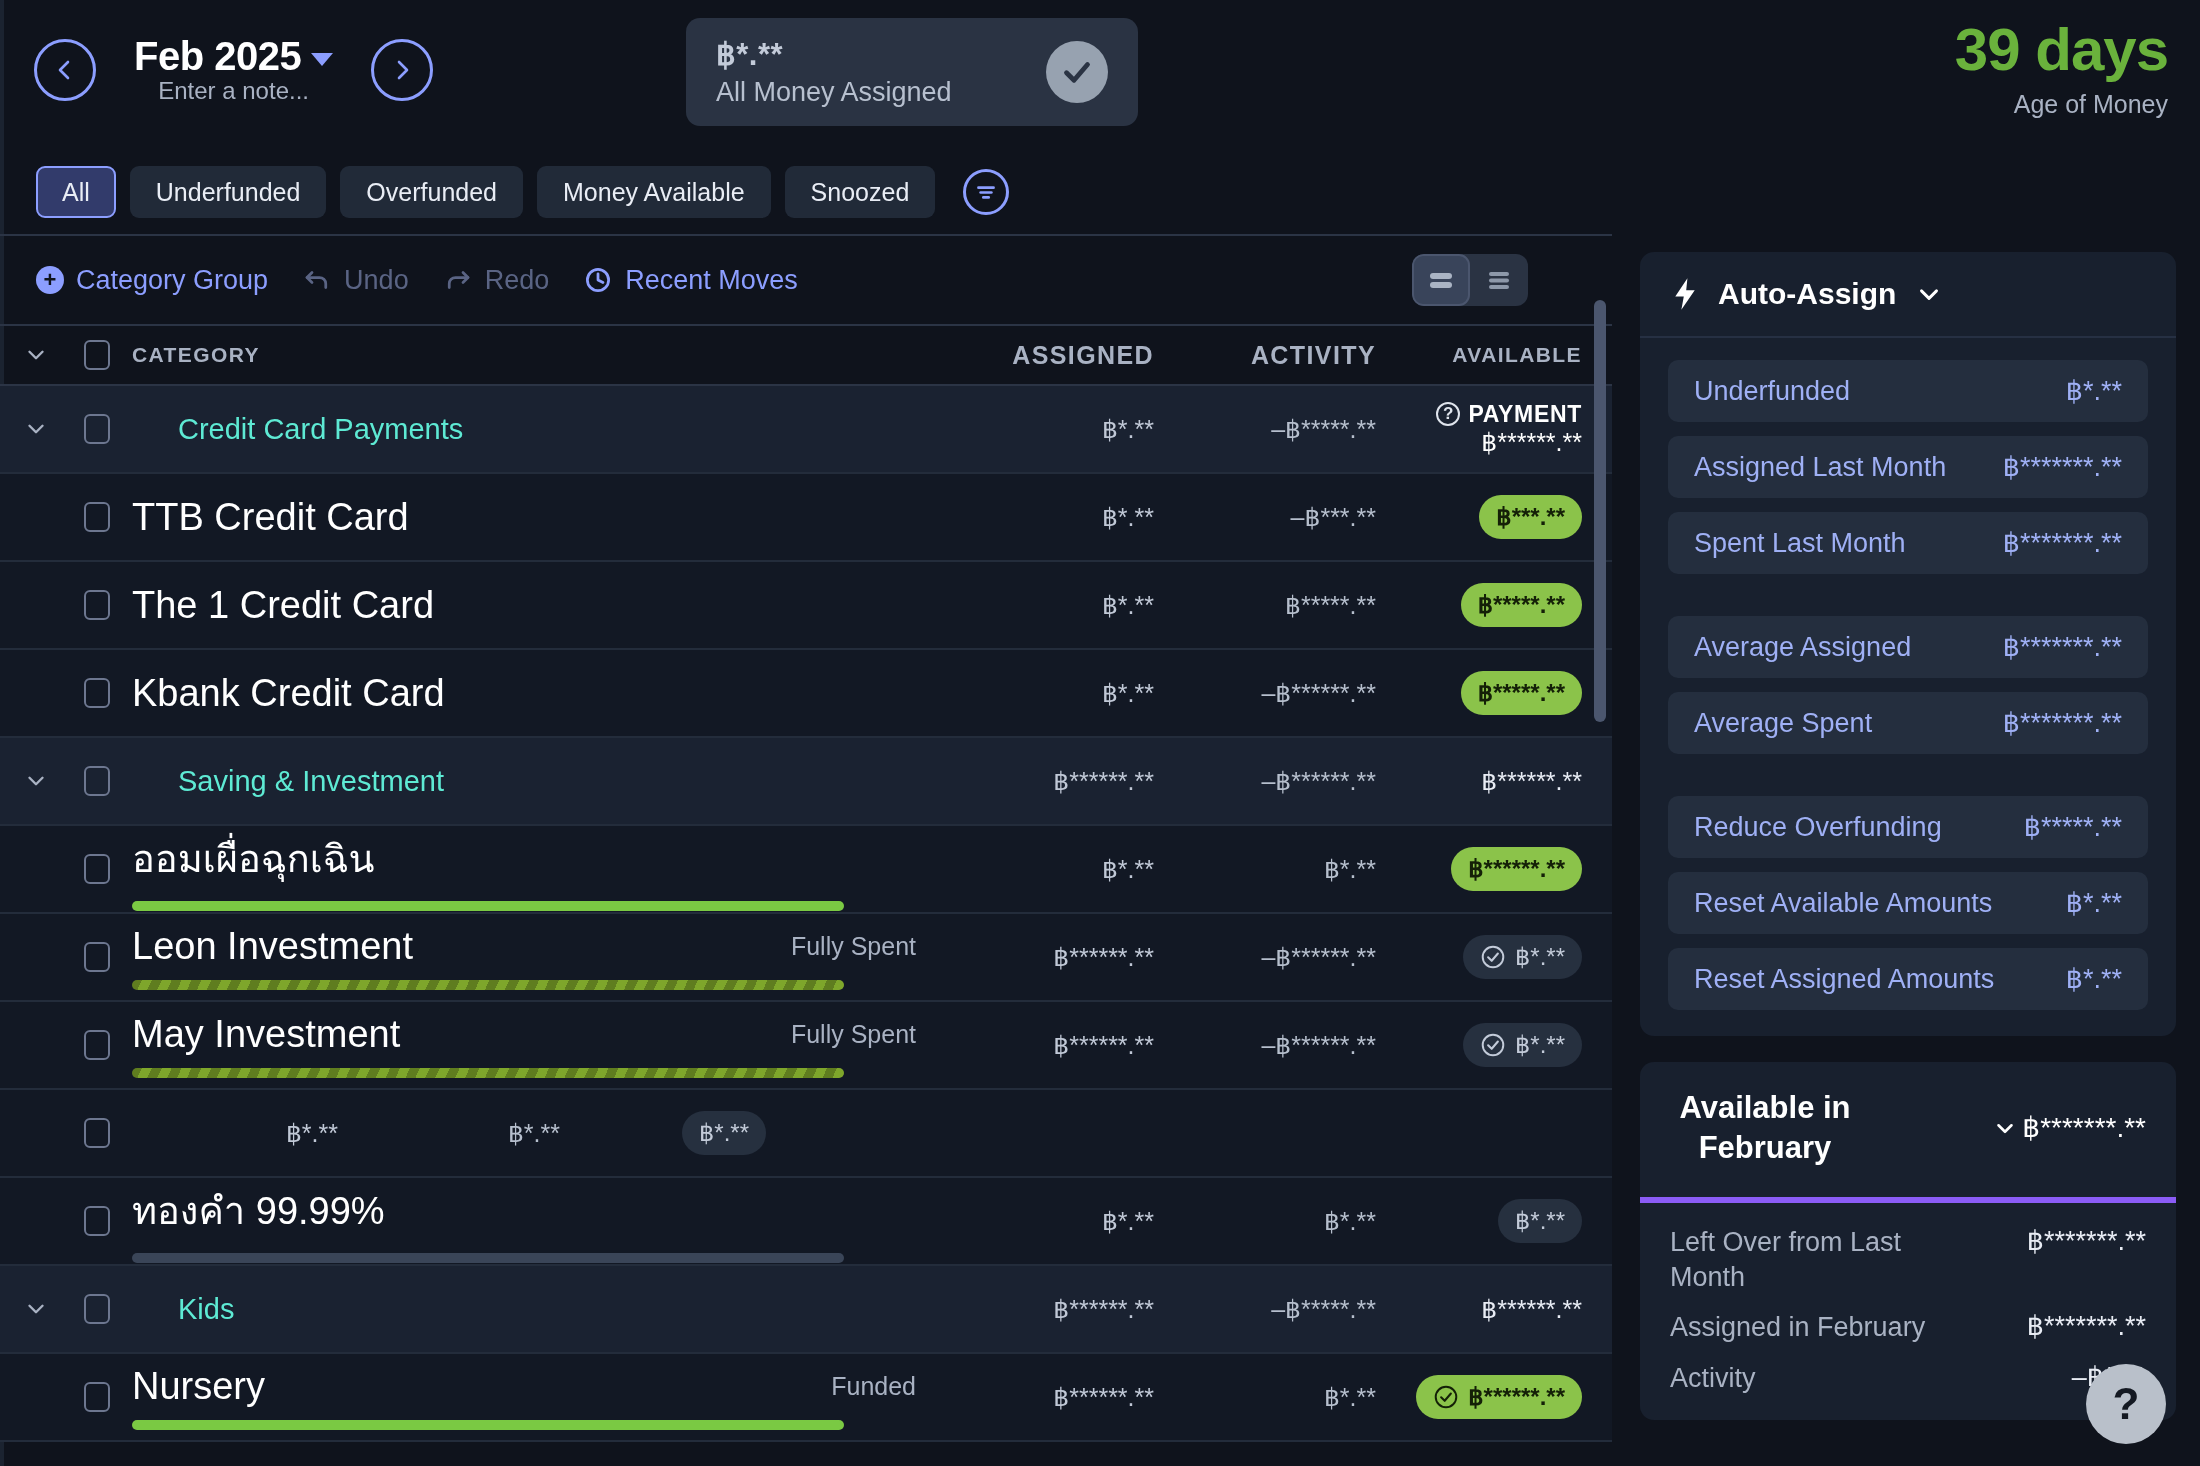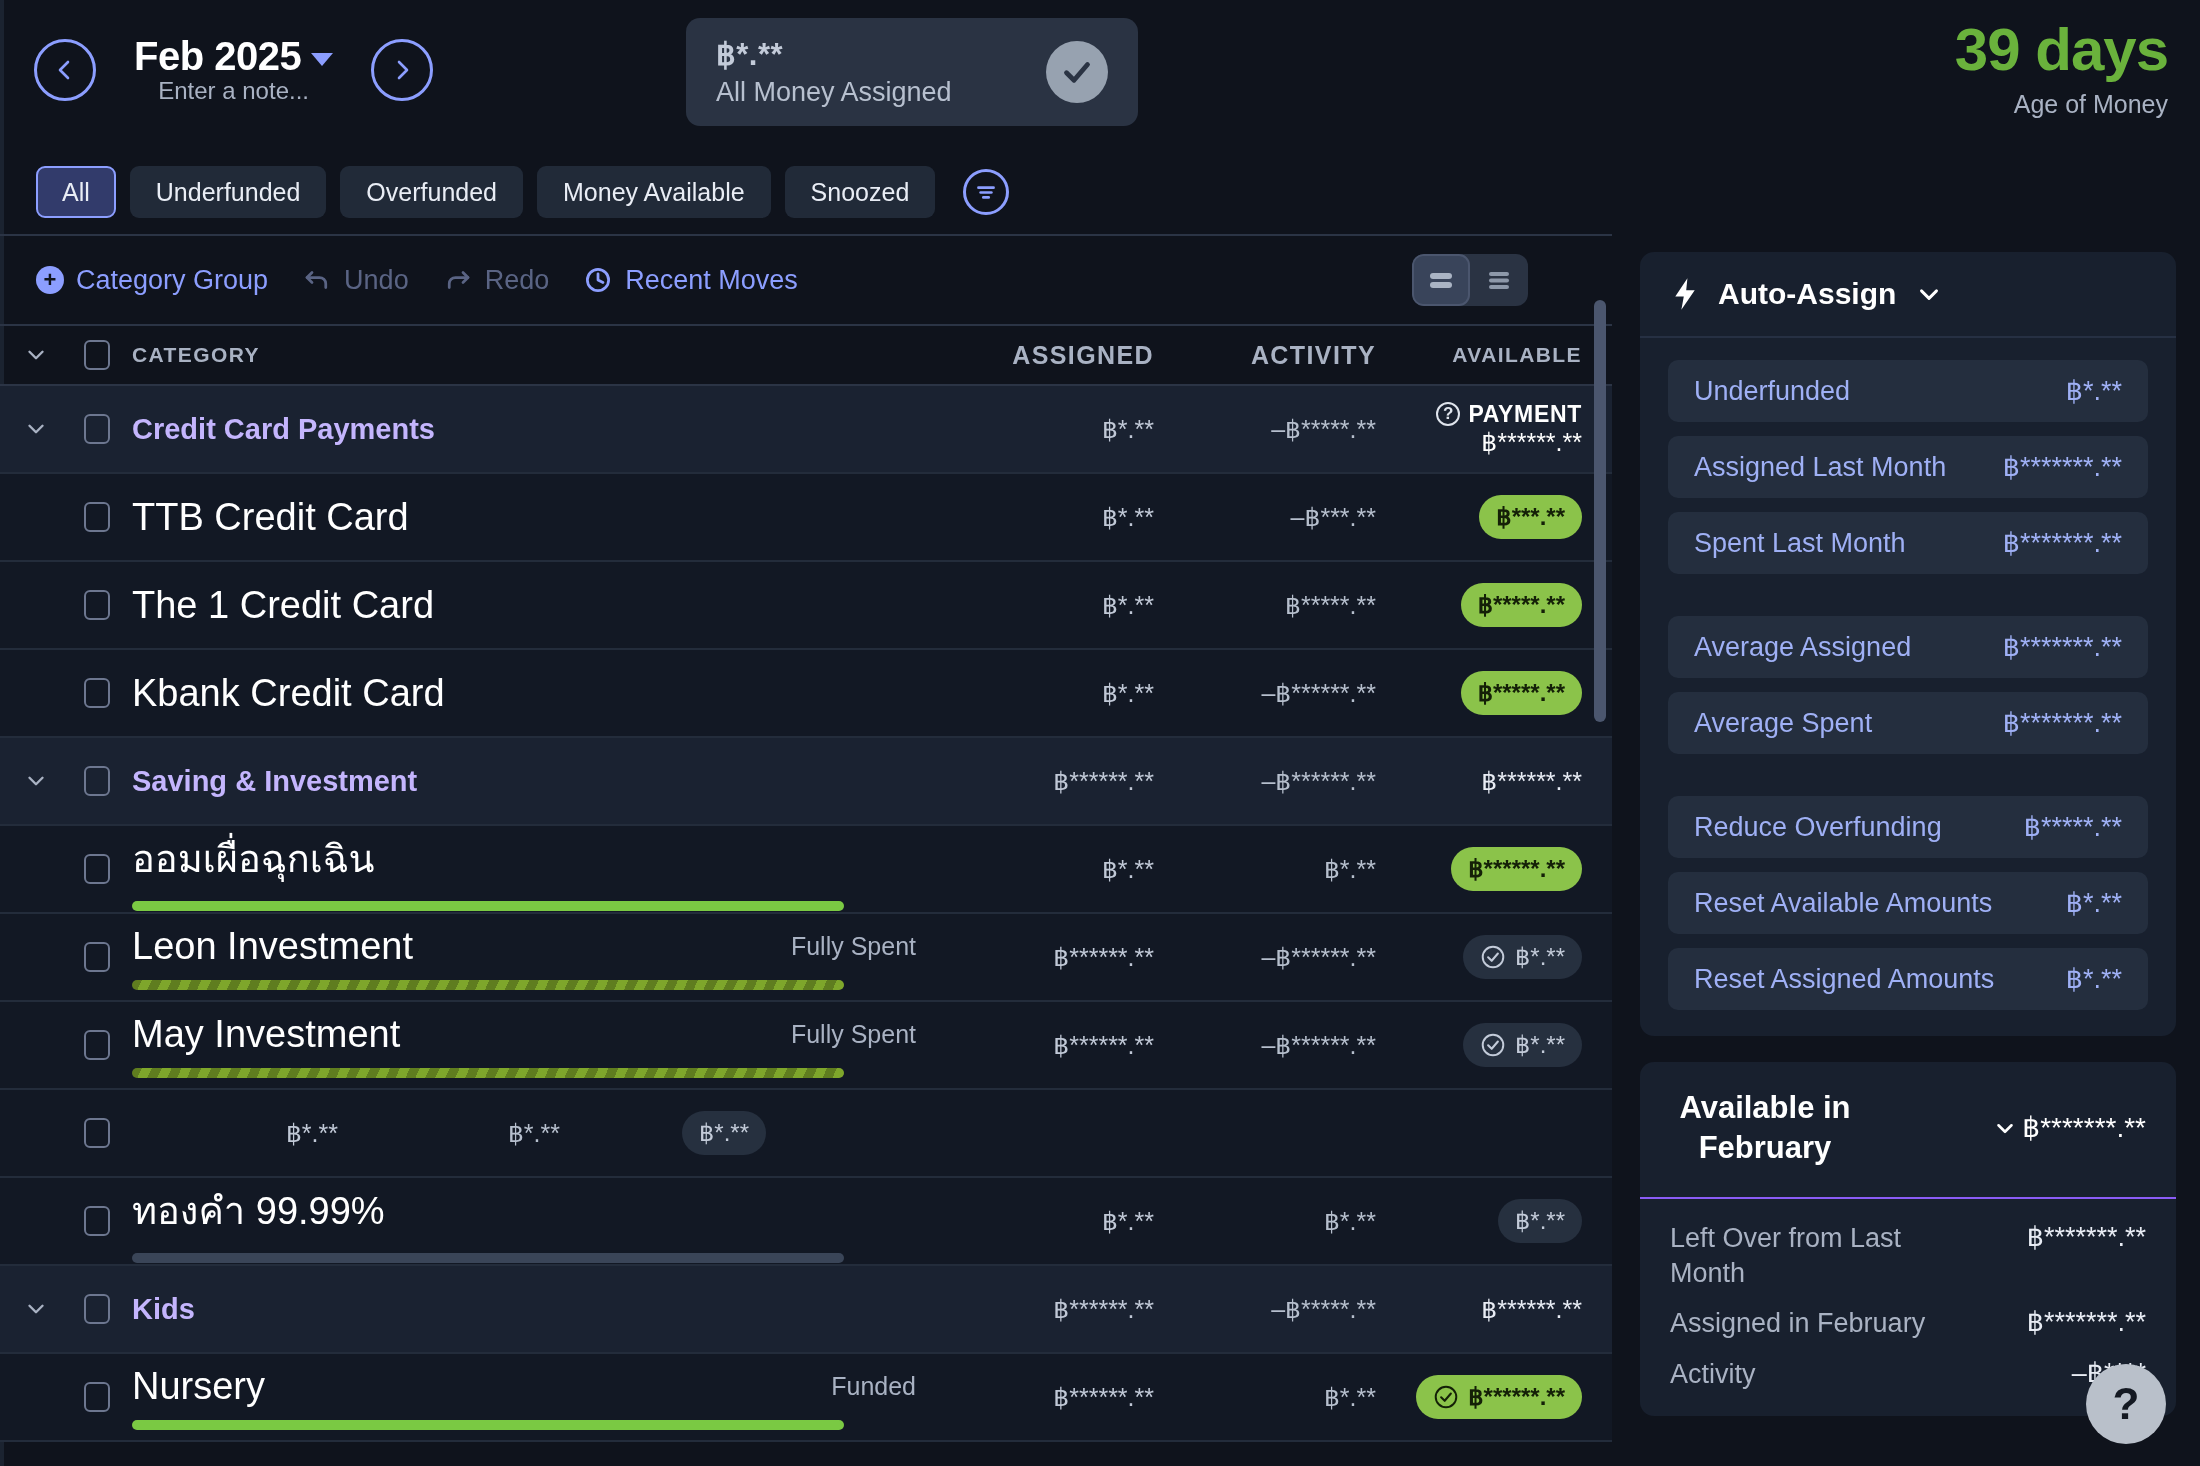--- a/index.html
+++ b/index.html
@@ -117,21 +117,21 @@
   .col-avail { width: 230px; flex: 0 0 230px; display: flex; justify-content: flex-end;
                align-items: center; padding-right: 30px; }
 
   .chk {
     width: 26px; height: 30px; border: 2px solid #6b7governing; border-radius: 5px;
   }
   .chk { border: 2px solid #6d7790; border-radius: 6px; width: 26px; height: 30px; cursor: pointer; }
   .chev-svg { display: block; }
 
   .cat-name { font-size: 38px; color: #ffffff; }
-  .group-name { font-size: 29px; font-weight: bold; color: #c4b5fd; }
+  .group-name { font-size: 29px; font-weight: normal; color: #5eead4; margin-left: 46px; }
   .goal-tag { position: absolute; right: 22px; top: 50%; transform: translateY(-50%);
               font-size: 25px; color: #a9b2c3; }
   .name-row { display: flex; align-items: center; width: 100%; position: relative; }
 
   .pbar { height: 10px; border-radius: 5px; margin-top: 12px; width: 712px; }
   .pbar.green { background: #7ac943; }
   .pbar.gray  { background: #3a4558; }
   .pbar.striped {
     background: repeating-linear-gradient(115deg, #5f7d1f 0 9px, #7ea62b 9px 18px);
   }
@@ -176,21 +176,21 @@
   .aa-btn {
     height: 62px; background: #242e3e; border-radius: 10px;
     display: flex; align-items: center; justify-content: space-between;
     padding: 0 26px; color: #9fb0f5; font-size: 27px; cursor: pointer; gap: 8px;
   }
   .aa-btn .lbl { white-space: nowrap; }
   .aa-btn .val { white-space: nowrap; }
   .aa-gap { height: 14px; }
 
   .avail-head { padding: 26px 30px 30px 30px; display: flex; align-items: center;
-                justify-content: space-between; border-bottom: 2px solid #8b5cf6; gap: 14px; }
+                justify-content: space-between; border-bottom: 6px solid #8b5cf6; gap: 14px; }
   .avail-title { font-size: 31px; font-weight: bold; color: #ffffff; line-height: 1.28; width: 190px; text-align: center; }
   .avail-val { display: flex; align-items: center; gap: 4px; font-size: 28px; color: #ffffff; white-space: nowrap; }
   .avail-body { padding: 22px 30px 24px 30px; display: flex; flex-direction: column; gap: 16px; }
   .avail-row { display: flex; align-items: flex-start; justify-content: space-between; gap: 14px; }
   .avail-lbl { font-size: 27px; color: #a9b2c3; line-height: 1.28; max-width: 300px; }
   .avail-amt { font-size: 27px; color: #e8ecf4; white-space: nowrap; }
 
   .help-fab {
     position: absolute; right: 34px; bottom: 22px;
     width: 80px; height: 80px; border-radius: 50%;

